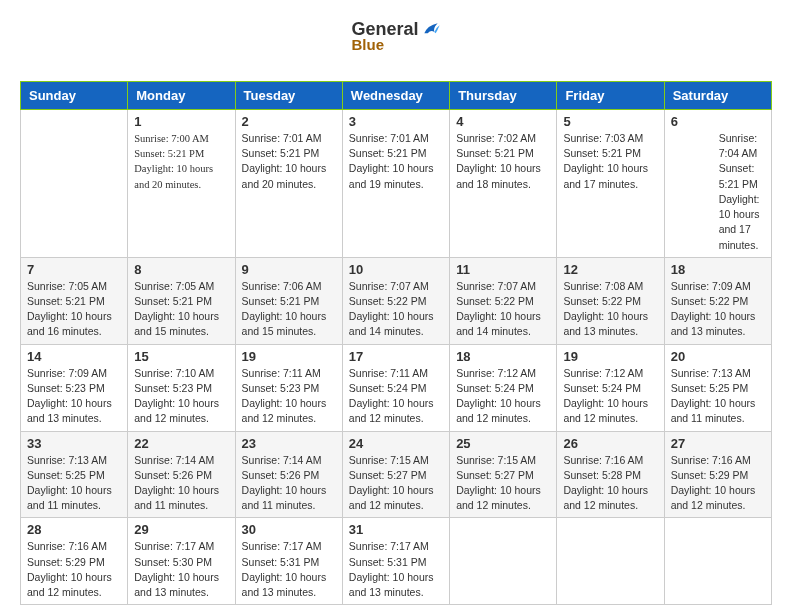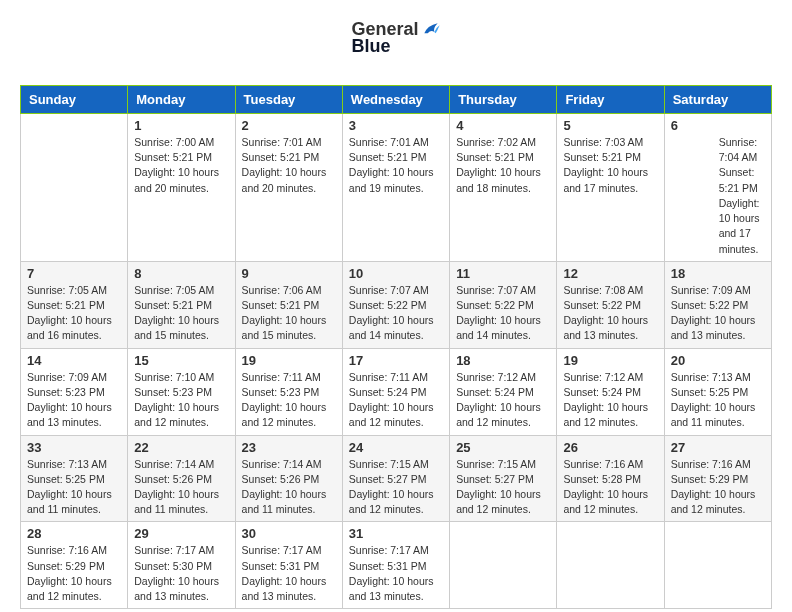--- a/index.html
+++ b/index.html
@@ -99,21 +99,21 @@
     <div>
       <div style="display:flex;align-items:center;">
         <span class="logo-text">
           <span style="color:#333;">General</span>
         </span>
         <svg class="logo-icon" viewBox="0 0 30 30" xmlns="http://www.w3.org/2000/svg">
           <path d="M5 20 Q10 8 25 5 Q18 12 20 18 Q15 14 10 20 Z" fill="#1565c0"></path>
           <path d="M20 18 Q22 12 28 8 Q25 15 22 20 Z" fill="#42a5f5"></path>
         </svg>
       </div>
-      <div style="font-size:18px;font-weight:bold;color:#0f172a;margin-top:-4px;">Blue</div>
+      <div style="font-size:15px;font-weight:bold;color:#a16207;margin-top:-4px;">Blue</div>
     </div>
   </div>
   <div class="title-block">
     <div class="month-title"></div>
     <div class="location"></div>
   </div>
 </div>
 
 <table class="calendar">
   <thead>
@@ -125,21 +125,21 @@
         <th>Thursday</th>
         <th>Friday</th>
         <th>Saturday</th>
       </tr>
   </thead>
   <tbody id="calendar-body">
   <tr class="row-even">
         <td class="empty-cell"></td>
         <td>
           <div class="day-number">1</div>
-          <div class="day-info" style="white-space: pre-line;">Sunrise: 7:00 AM
+          <div class="day-info" style="white-space: pre-line; font-family: Liberation Serif, serif;">Sunrise: 7:00 AM
 Sunset: 5:21 PM
 Daylight: 10 hours
 and 20 minutes.</div>
         </td>
         <td>
           <div class="day-number">2</div>
           <div class="day-info" style="white-space: pre-line;">Sunrise: 7:01 AM
 Sunset: 5:21 PM
 Daylight: 10 hours
 and 20 minutes.</div>

